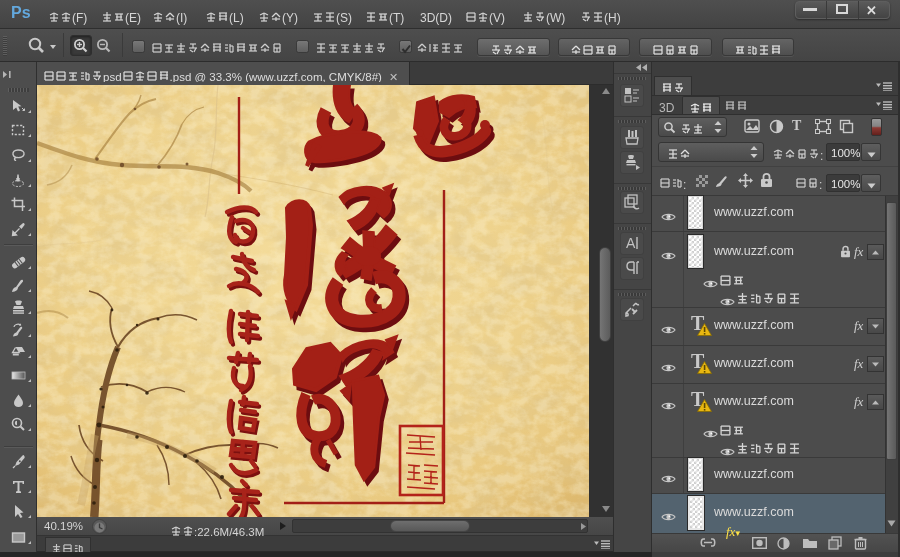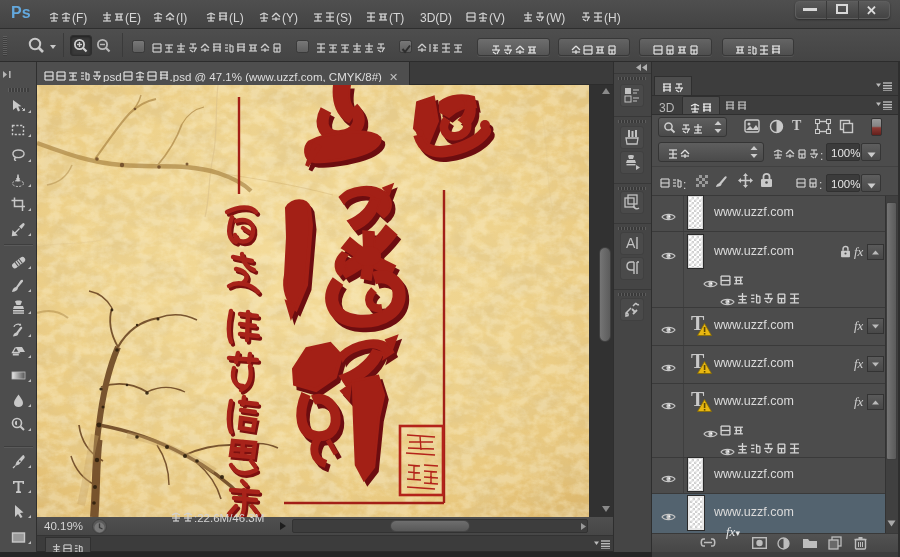--- a/index.html
+++ b/index.html
@@ -543,21 +543,21 @@
         <line x1="26.0" y1="2.0" x2="26.0" y2="10.0"></line>
         <line x1="34.0" y1="2.0" x2="34.0" y2="10.0"></line>
         <line x1="26.0" y1="10.0" x2="34.0" y2="10.0"></line>
         <line x1="26.0" y1="6.0" x2="34.0" y2="6.0"></line>
         <line x1="38.0" y1="2.0" x2="46.0" y2="2.0"></line>
         <line x1="38.0" y1="5.0" x2="46.0" y2="5.0"></line>
         <line x1="38.0" y1="8.0" x2="46.0" y2="8.0"></line>
         <line x1="39.0" y1="2.0" x2="39.0" y2="10.0"></line>
         <line x1="45.0" y1="2.0" x2="45.0" y2="10.0"></line>
       </g>
-    </svg><span style="font-size:11.5px;color:#dedede">.psd @ 47.1% (www.uzzf.com, CMYK/8#)</span><span style="font-size:11px;color:#c0c0c0;margin-left:7px">✕</span></div>
+    </svg><span style="font-size:11.5px;color:#dedede">.psd @ 33.3% (www.uzzf.com, CMYK/8#)</span><span style="font-size:11px;color:#c0c0c0;margin-left:7px">✕</span></div>
 <svg class="abs" style="left:37px;top:85px" width="552" height="432" viewBox="0 0 552 432">
 <defs>
 <radialGradient id="paper" cx="47%" cy="40%" r="80%">
  <stop offset="0" stop-color="#f4dc9b"></stop>
         <stop offset="0.5" stop-color="#eed28c"></stop>
  <stop offset="0.8" stop-color="#e8c77d"></stop>
         <stop offset="1" stop-color="#dab469"></stop>
 </radialGradient>
 <filter id="rough" x="0" y="0" width="100%" height="100%">
  <feTurbulence type="fractalNoise" baseFrequency="0.03 0.045" numOctaves="3" seed="7"></feTurbulence>
@@ -759,21 +759,21 @@
 <svg class="abs" style="left:601px;top:505px" width="10" height="8" viewBox="0 0 10 8">
     <path d="M1 1 L9 1 L5 7 Z" fill="#8a8a8a"></path>
   </svg>
 <div class="abs" style="left:599px;top:247px;width:12px;height:95px;background:linear-gradient(90deg,#757575,#5c5c5c);border-radius:6px;border:1px solid #404040"></div>
 <div class="abs" style="left:37px;top:517px;width:576px;height:19px;background:linear-gradient(#4f4f4f,#464646);border-bottom:1px solid #333"></div>
 <div class="abs txt" style="left:44px;top:520px;font-size:11.5px">40.19%</div>
 <div class="abs" style="left:92px;top:519px;width:15px;height:15px;background:#5a5a5a;border-radius:50%;border:1px solid #404040"><svg width="13" height="13" viewBox="0 0 13 13">
       <circle cx="6.5" cy="6.5" r="5" fill="#797979"></circle>
       <path d="M6.5 2.5 L6.5 6.5 L9.5 8" stroke="#3a3a3a" stroke-width="1.3" fill="none"></path>
     </svg></div>
-<div class="abs" style="left:170px;top:508px"><svg class="cjk" style="vertical-align:-1px" width="24" height="12" viewBox="0 0 24 12">
+<div class="abs" style="left:170px;top:522px"><svg class="cjk" style="vertical-align:-1px" width="24" height="12" viewBox="0 0 24 12">
       <g stroke="#d4d4d4" stroke-width="1.20" stroke-linecap="butt" fill="none">
         <line x1="2.0" y1="4.0" x2="6.0" y2="2.0"></line>
         <line x1="6.0" y1="2.0" x2="10.0" y2="4.0"></line>
         <line x1="6.0" y1="2.0" x2="6.0" y2="10.0"></line>
         <line x1="2.0" y1="7.0" x2="10.0" y2="7.0"></line>
         <line x1="3.0" y1="10.0" x2="9.0" y2="10.0"></line>
         <line x1="14.0" y1="4.0" x2="18.0" y2="2.0"></line>
         <line x1="18.0" y1="2.0" x2="22.0" y2="4.0"></line>
         <line x1="18.0" y1="2.0" x2="18.0" y2="10.0"></line>
         <line x1="14.0" y1="7.0" x2="22.0" y2="7.0"></line>
@@ -1301,21 +1301,21 @@
 <div class="abs" style="left:714px;top:505px;font-size:12.5px;color:#dadada">www.uzzf.com</div>
 <div class="abs" style="left:885px;top:196px;width:13px;height:337px;background:#404040;border-left:1px solid #333"></div>
 <div class="abs" style="left:886px;top:202px;width:11px;height:258px;background:linear-gradient(90deg,#747474,#5a5a5a);border:1px solid #3d3d3d;border-radius:2px"></div>
 <svg class="abs" style="left:887px;top:520px" width="9" height="7" viewBox="0 0 9 7">
     <path d="M0.5 0.5 L8.5 0.5 L4.5 6.5 Z" fill="#aaa"></path>
   </svg>
 <div class="abs" style="left:652px;top:533px;width:248px;height:19px;background:linear-gradient(#525252,#464646);border-top:1px solid #393939"></div>
 <svg class="abs" style="left:700px;top:538px" width="16" height="9" viewBox="0 0 16 9">
     <path d="M5 1 L3.5 1 C0.5 1 0.5 8 3.5 8 L5 8 M11 1 L12.5 1 C15.5 1 15.5 8 12.5 8 L11 8 M4 4.5 L12 4.5" stroke="#bdbdbd" stroke-width="1.5" fill="none"></path>
   </svg>
-<div class="abs" style="left:726px;top:524px;font-size:13px;font-style:italic;color:#e5e5e5;font-family:'Liberation Serif',serif">fx<span style="font-size:9px;font-style:normal">▾</span></div>
+<div class="abs" style="left:726px;top:524px;font-size:13px;font-style:italic;color:#fde047;font-family:'Liberation Serif',serif">fx<span style="font-size:9px;font-style:normal">▾</span></div>
 <svg class="abs" style="left:752px;top:537px" width="15" height="12" viewBox="0 0 15 12">
     <rect x="0.7" y="0.7" width="13.6" height="10.6" fill="none" stroke="#bdbdbd" stroke-width="1.4"></rect>
     <circle cx="7.5" cy="6" r="3.2" fill="#bdbdbd"></circle>
   </svg>
 <svg class="abs" style="left:777px;top:537px" width="13" height="13" viewBox="0 0 13 13">
     <circle cx="6.5" cy="6.5" r="5.5" fill="none" stroke="#bdbdbd" stroke-width="1.3"></circle>
     <path d="M6.5 1 A5.5 5.5 0 0 1 6.5 12 Z" fill="#bdbdbd"></path>
   </svg>
 <svg class="abs" style="left:802px;top:537px" width="16" height="12" viewBox="0 0 16 12">
     <path d="M1 11 L1 2 L6 2 L7.5 4 L15 4 L15 11 Z" fill="#bdbdbd"></path>

